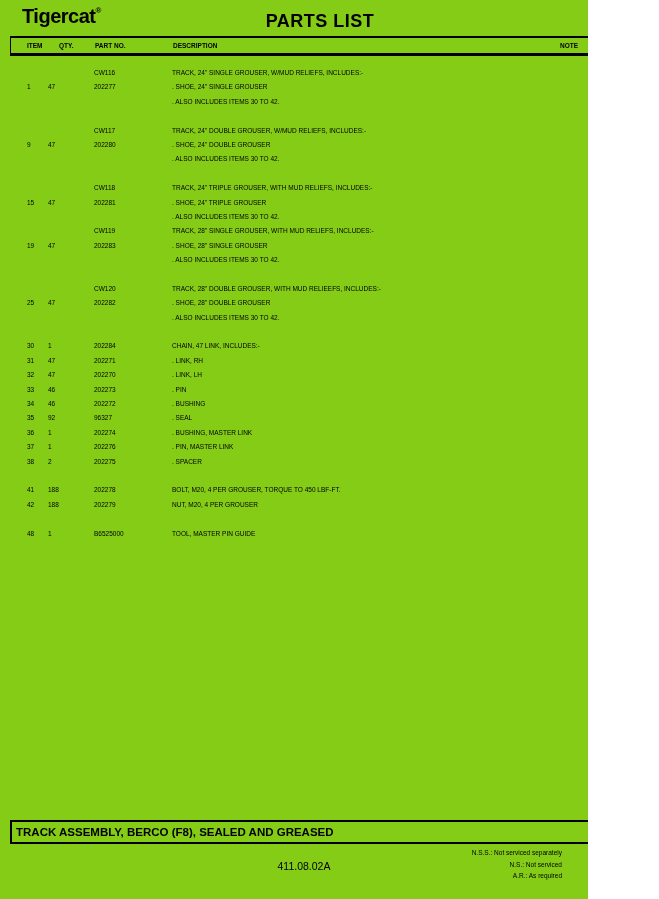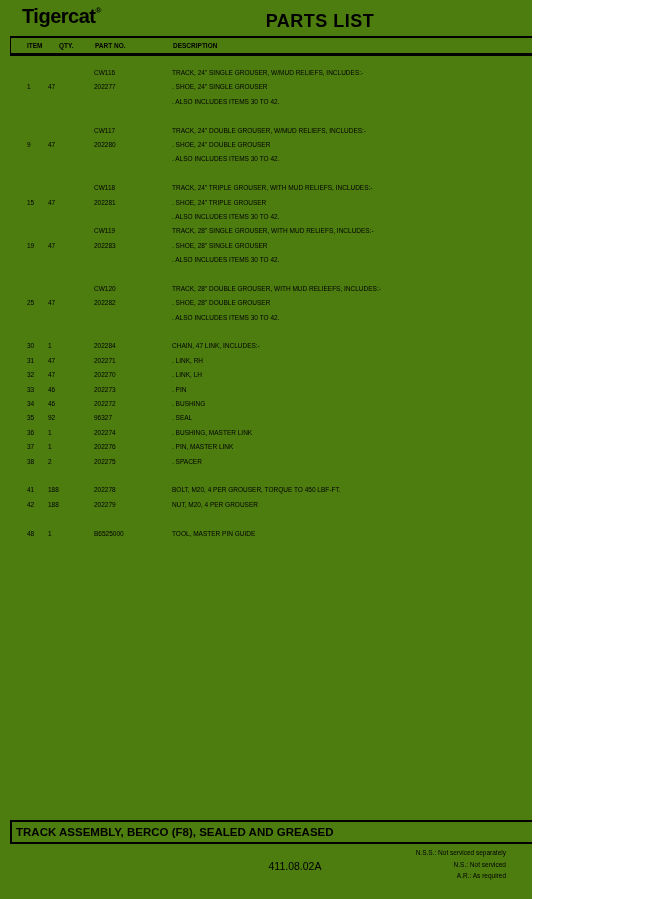--- a/index.html
+++ b/index.html
@@ -1,19 +1,19 @@
 <!DOCTYPE html>
 <html><head>
 <meta charset="utf-8">
 <style>
   html,body{margin:0;padding:0;background:#fff;}
   .page{
     position:relative;
-    width:532px;height:899px;
-    background:#4d7c0f;
+    width:588px;height:899px;
+    background:#84cc16;
     font-family:"Liberation Sans","DejaVu Sans",sans-serif;
     color:#000;
     overflow:hidden;
   }
   
   .brand{
     position:absolute;left:22px;top:5px;
     font-size:20px;font-weight:bold;letter-spacing:-0.5px;
   }
   .brand sup{font-size:8px;font-weight:bold;vertical-align:10px;letter-spacing:0;}
@@ -45,21 +45,21 @@
     box-sizing:border-box;border:2px solid #000;
     font-size:11.5px;font-weight:bold;line-height:20px;
     padding-left:4px;white-space:nowrap;
   }
   .legend{
     position:absolute;right:26px;top:847px;width:250px;
     text-align:right;font-size:6.5px;line-height:11.5px;
   }
   .page-code{
     position:absolute;left:0;top:860px;width:590px;
-    text-align:center;font-size:10.5px;
+    text-align:center;font-size:10.5px;padding-left:9px;
   }
 </style>
 </head>
 <body>
 
 <div class="page">
 
   <div class="brand">
     <span>Tigercat</span><sup>®</sup>
   </div>

